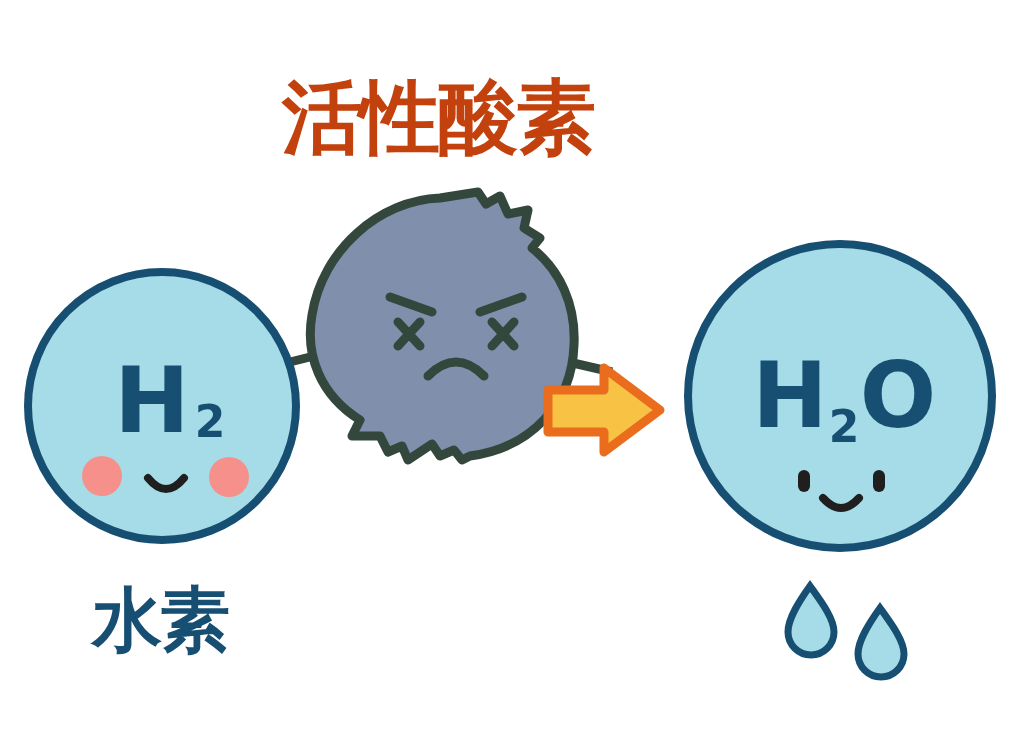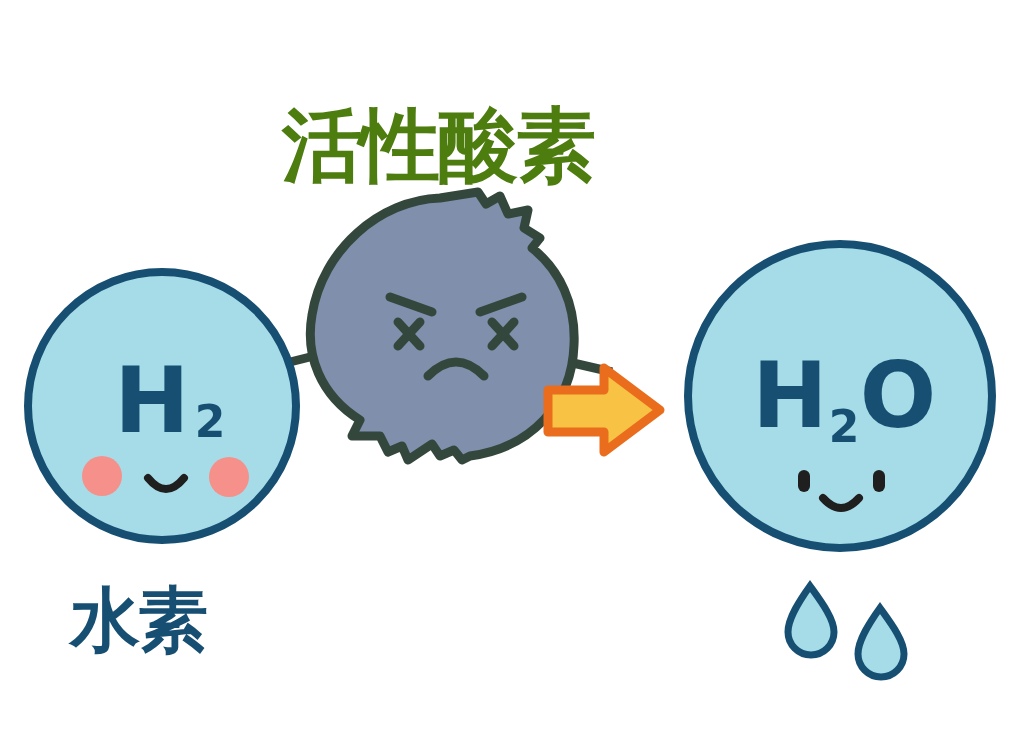--- a/index.html
+++ b/index.html
@@ -5,22 +5,22 @@
     html, body { margin: 0; padding: 0; background: #ffffff; }
     body { width: 1024px; height: 737px; position: relative; overflow: hidden; font-family: "DejaVu Sans", sans-serif; }
     .label { position: absolute; font-weight: bold; line-height: 1; white-space: nowrap; }
     #title-ros { left: 282px; top: 78px; font-size: 80px; letter-spacing: -2px; }
     #label-h2 { left: 70px; top: 585px; font-size: 70px; letter-spacing: -2px; }
     svg#scene { position: absolute; left: 0; top: 0; }
   </style>
 </head>
 <body>
 
-<div class="label" id="title-ros" style="color:#4d7c0f;margin-top:28px;">活性酸素</div>
-<div class="label" id="label-h2" style="color:#174f73;">水素</div>
+<div class="label" id="title-ros" style="color:#c2410c;">活性酸素</div>
+<div class="label" id="label-h2" style="color:#174f73;margin-left:22px;">水素</div>
 
 <svg id="scene" width="1024" height="737" viewBox="0 0 1024 737">
 
   <line x1="290" y1="362" x2="330" y2="352" stroke="#34473d" stroke-width="9"></line>
   <line x1="560" y1="360" x2="612" y2="372" stroke="#34473d" stroke-width="9"></line>
 
   <g>
     <circle cx="162" cy="406" r="134" fill="#a6dce8" stroke="#174f73" stroke-width="8"></circle>
     <text x="152" y="432" font-family="DejaVu Sans, sans-serif" font-size="90" font-weight="bold" fill="#174f73" text-anchor="middle">H</text>
     <text x="210" y="437" font-family="DejaVu Sans, sans-serif" font-size="44" font-weight="bold" fill="#174f73" text-anchor="middle">2</text>

